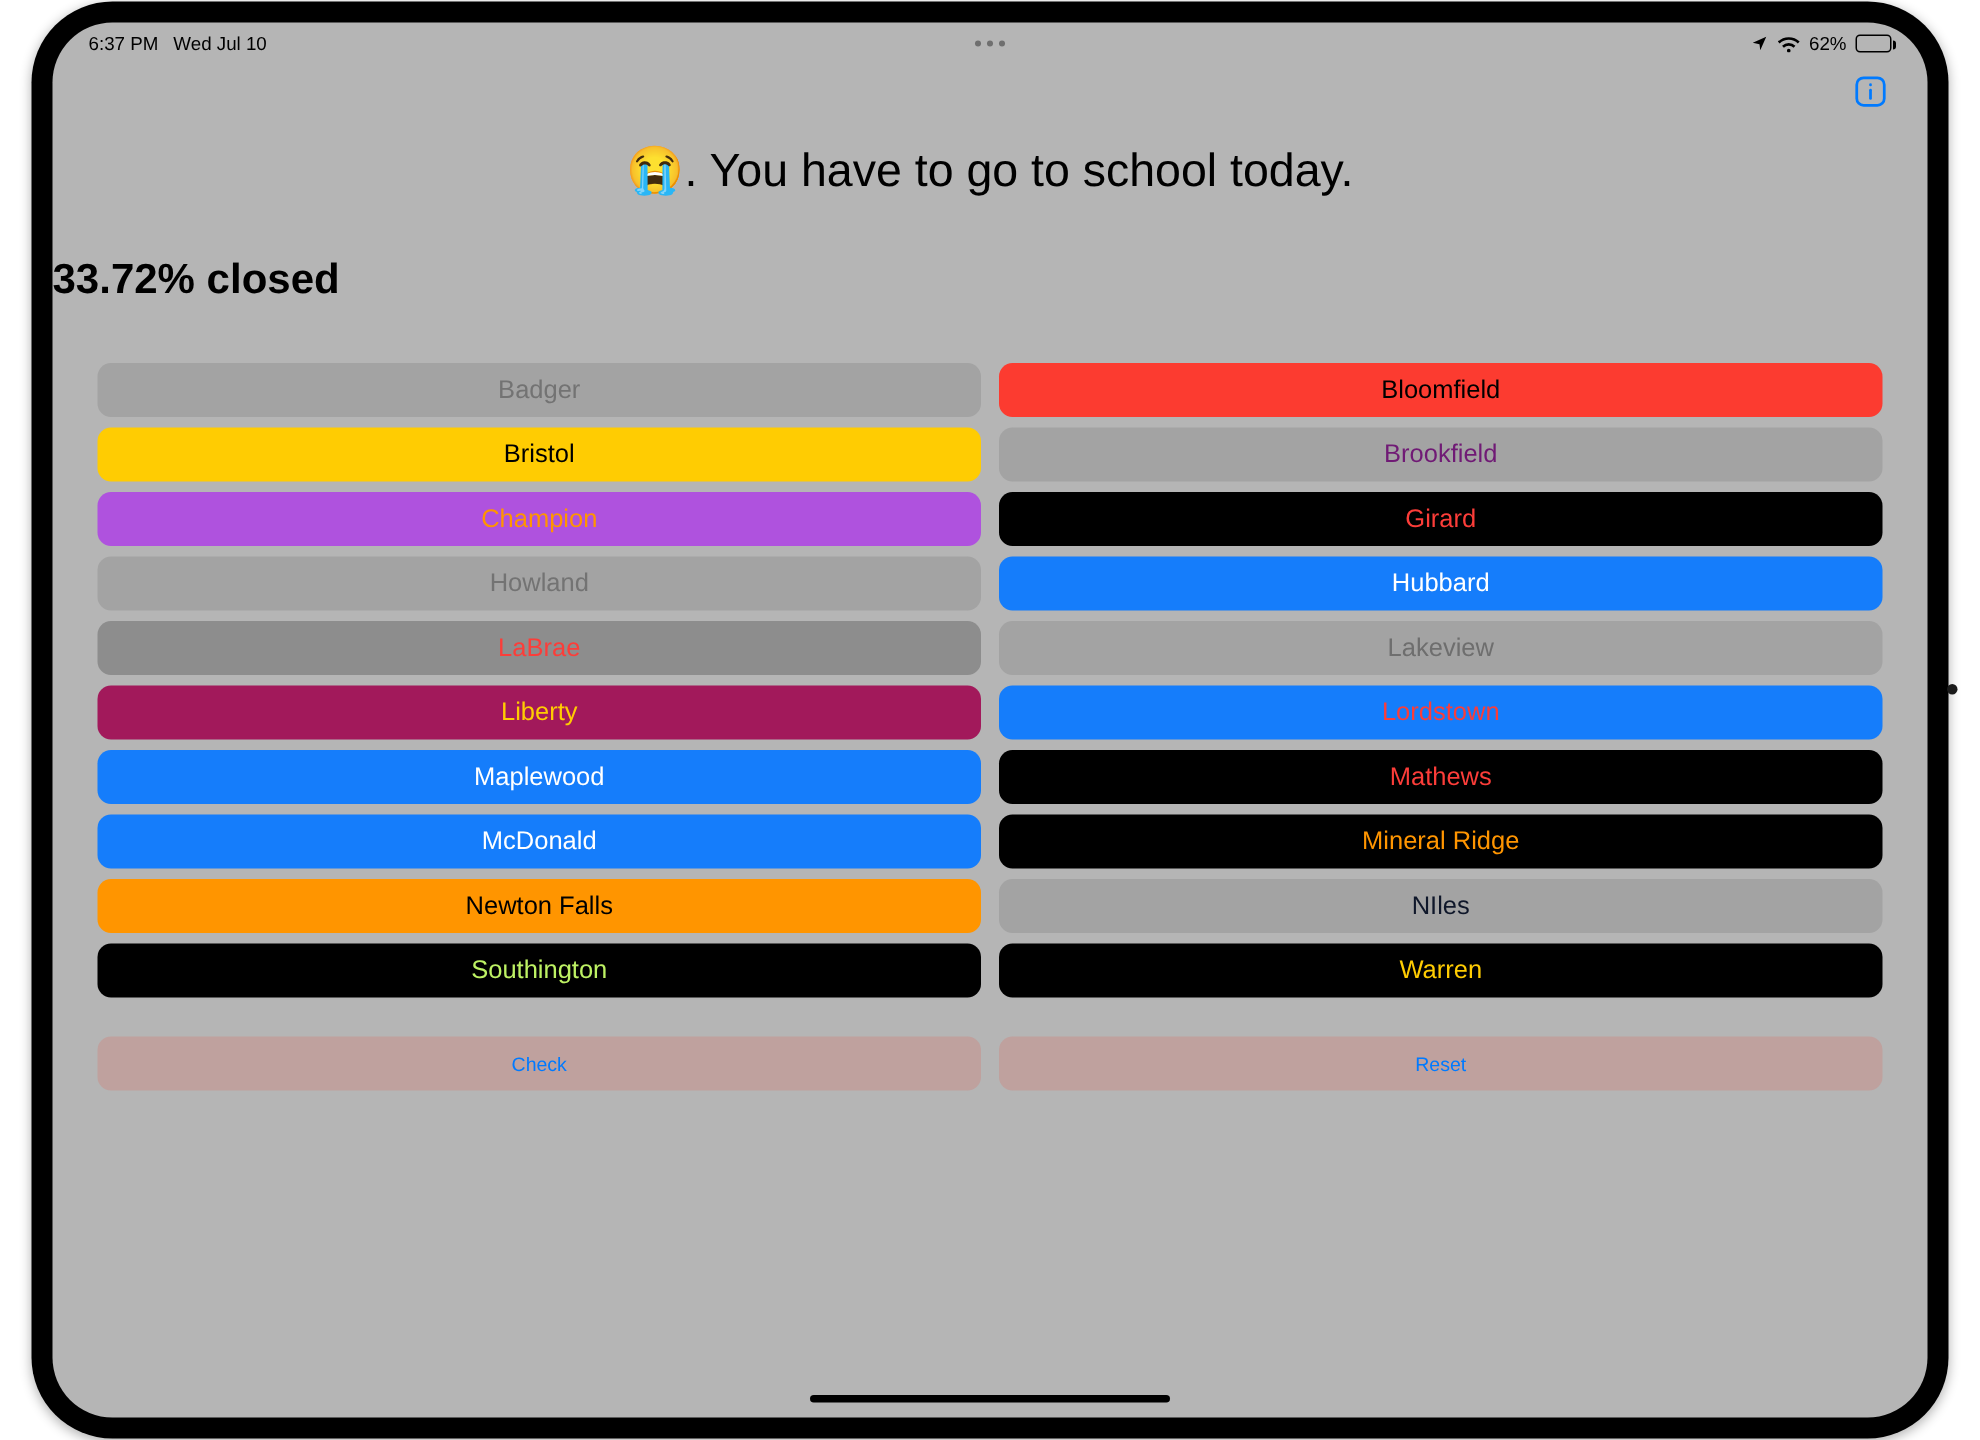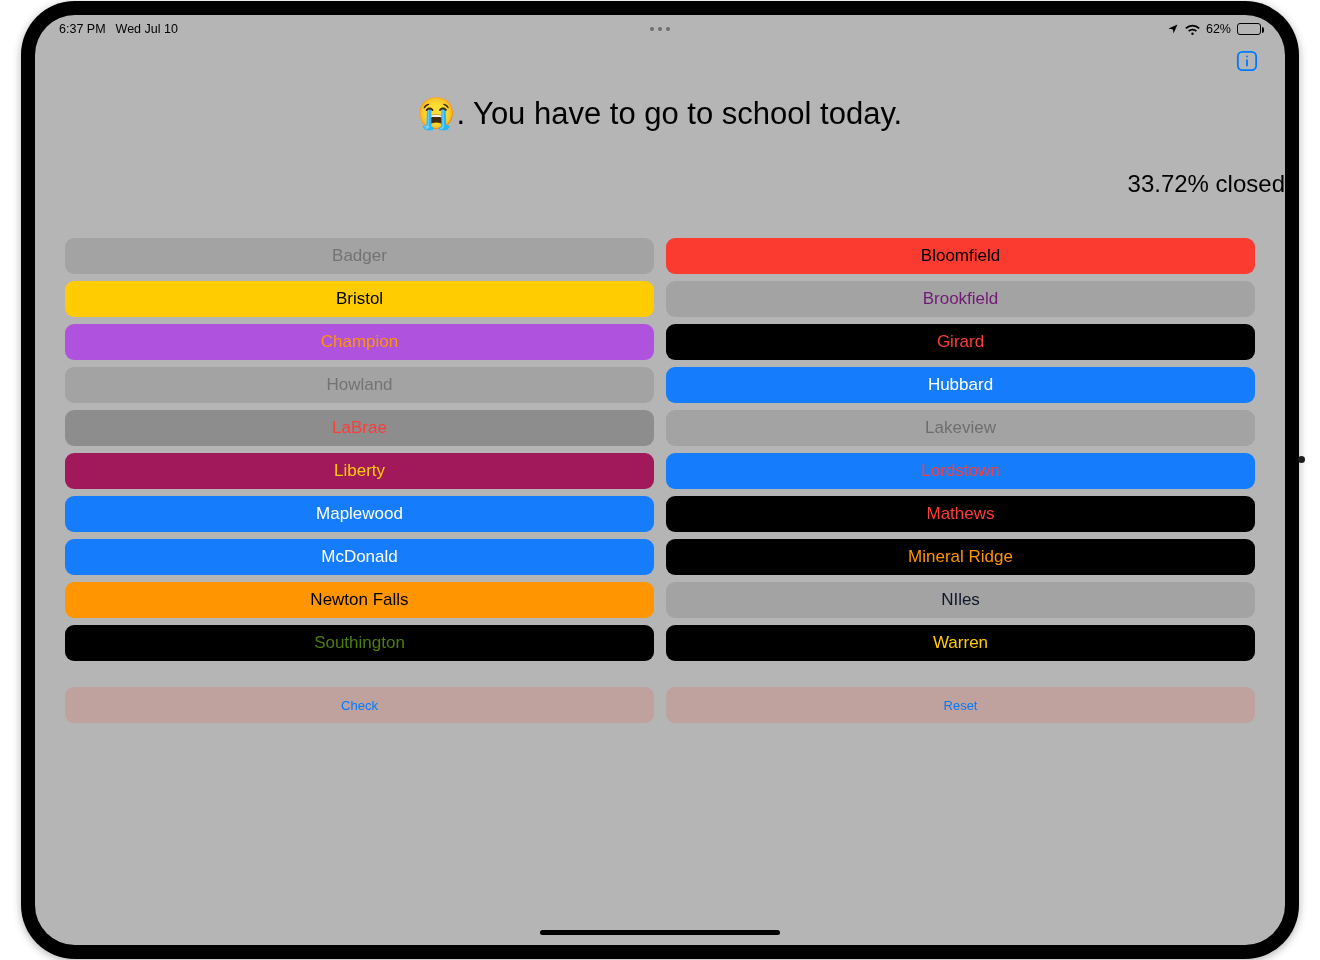--- a/index.html
+++ b/index.html
@@ -66,23 +66,23 @@
     display:flex; align-items:center; justify-content:center;
   }
   .headline {
     text-align:center;
     font-size: 31px;
     color:#000;
     font-weight:400;
     margin-top: 52px;
   }
   .subhead {
-    text-align:right;
-    font-size: 24px;
-    font-weight:400;
+    text-align:left;
+    font-size: 28px;
+    font-weight:700;
     color:#000;
     margin-top: 38px;
   }
   .grid {
     margin: 40px 30px 0 30px;
     display:grid;
     grid-template-columns: 1fr 1fr;
     column-gap: 12px;
     row-gap: 7px;
   }
@@ -206,21 +206,21 @@
         </div>
         <div class="tile" style="background: rgb(0, 0, 0); color: rgb(255, 149, 0);">
           <span>Mineral Ridge</span>
         </div>
         <div class="tile" style="background: rgb(255, 149, 0); color: rgb(0, 0, 0);">
           <span>Newton Falls</span>
         </div>
         <div class="tile" style="background: rgb(163, 163, 163); color: #0f172a;">
           <span>NIles</span>
         </div>
-        <div class="tile" style="background: rgb(0, 0, 0); color: #4d7c0f;">
+        <div class="tile" style="background: rgb(0, 0, 0); color: #bef264;">
           <span>Southington</span>
         </div>
         <div class="tile" style="background: rgb(0, 0, 0); color: rgb(255, 204, 2);">
           <span>Warren</span>
         </div>
       </div>
 
     <div class="actions">
       <div class="action-btn">Check</div>
       <div class="action-btn">Reset</div>

